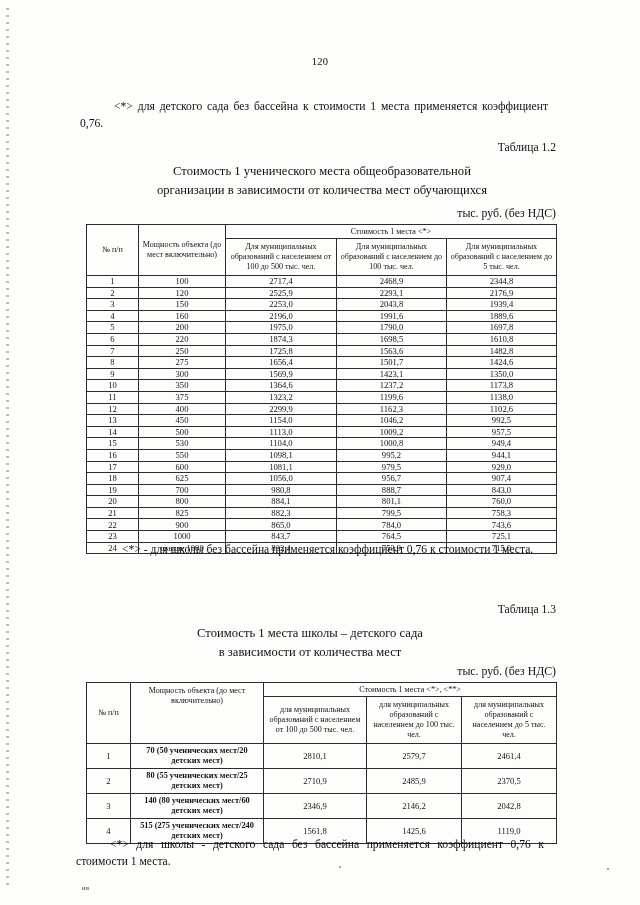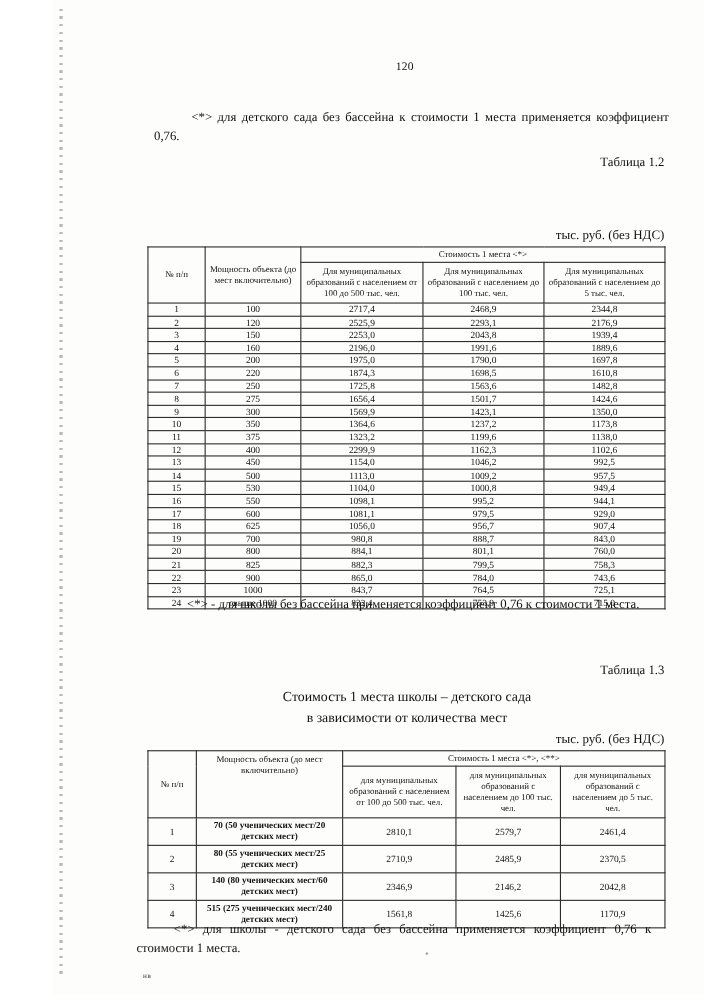--- a/index.html
+++ b/index.html
@@ -15,21 +15,20 @@
     overflow: hidden;
     font-family: "Liberation Serif", "DejaVu Serif", serif;
     color: #111111;
     -webkit-font-smoothing: antialiased;
   }
 
   .page {
     position: absolute;
     inset: 0;
     background: #fdfdfc;
-    margin-left: 48px;
   }
 
   
   .scan-edge {
     position: absolute;
     left: 6px;
     top: 8px;
     width: 3px;
     height: 880px;
     background: repeating-linear-gradient(
@@ -133,26 +132,30 @@
 <body>
 
 <div class="page">
 
   <div class="scan-edge"></div>
   <div class="speck" style="left:339px;top:866px;width:2px;height:2px;"></div>
   <div class="speck" style="left:607px;top:868px;width:2px;height:2px;"></div>
 
   <div class="page-number">120</div>
 
-  <div class="para" style="left:92px; top:98px; width:468px;">
+  <div class="para" style="left:80px; top:98px; width:468px;">
     <span class="indent"></span><span>&lt;*&gt; для детского сада без бассейна к стоимости 1 места применяется коэффициент 0,76.</span>
   </div>
 
   <div class="table-label" style="left:300px; top:141px; width:256px;">Таблица 1.2</div>
 
+  <div class="table-title" style="left:88px; top:162px; width:468px;">
+    <div>Стоимость 1 ученического места общеобразовательной</div>
+    <div>организации в зависимости от количества мест обучающихся</div>
+  </div>
 
   <div class="units" style="left:300px; top:206px; width:256px;">тыс. руб. (без НДС)</div>
 
   <table class="doc" id="table-capacity-cost" style="left:86px; top:224px; width:470px;">
     <colgroup>
       <col style="width:52px">
       <col style="width:87px">
       <col style="width:111px">
       <col style="width:110px">
       <col style="width:110px">
@@ -340,21 +343,21 @@
         </tr>
       </tbody>
   </table>
 
   <div class="footnote" style="left:88px; top:541px; width:468px;">
     <span class="indent"></span><span>&lt;*&gt; - для школы без бассейна применяется коэффициент 0,76 к стоимости 1 места.</span>
   </div>
 
   <div class="table-label" style="left:300px; top:603px; width:256px;">Таблица 1.3</div>
 
-  <div class="table-title" style="left:88px; top:624px; width:468px;">
+  <div class="table-title" style="left:76px; top:624px; width:468px;">
     <div>Стоимость 1 места школы – детского сада</div>
     <div>в зависимости от количества мест</div>
   </div>
 
   <div class="units" style="left:300px; top:664px; width:256px;">тыс. руб. (без НДС)</div>
 
   <table class="doc" id="table-school-kindergarten" style="left:86px; top:682px; width:470px;">
     <colgroup>
       <col style="width:44px">
       <col style="width:133px">
@@ -394,21 +397,21 @@
           <td class="cap">140 (80 ученических мест/60 детских мест)</td>
           <td class="num">2346,9</td>
           <td class="num">2146,2</td>
           <td class="num">2042,8</td>
         </tr>
         <tr>
           <td class="idx">4</td>
           <td class="cap">515 (275 ученических мест/240 детских мест)</td>
           <td class="num">1561,8</td>
           <td class="num">1425,6</td>
-          <td class="num">1170,9</td>
+          <td class="num">1119,0</td>
         </tr>
       </tbody>
   </table>
 
   <div class="footnote" style="left:76px; top:836px; width:468px;">
     <span class="indent"></span><span>&lt;*&gt; для школы - детского сада без бассейна применяется коэффициент 0,76 к стоимости 1 места.</span>
   </div>
 
   <div class="initials" style="left:82px; top:884px;">нв</div>
 

